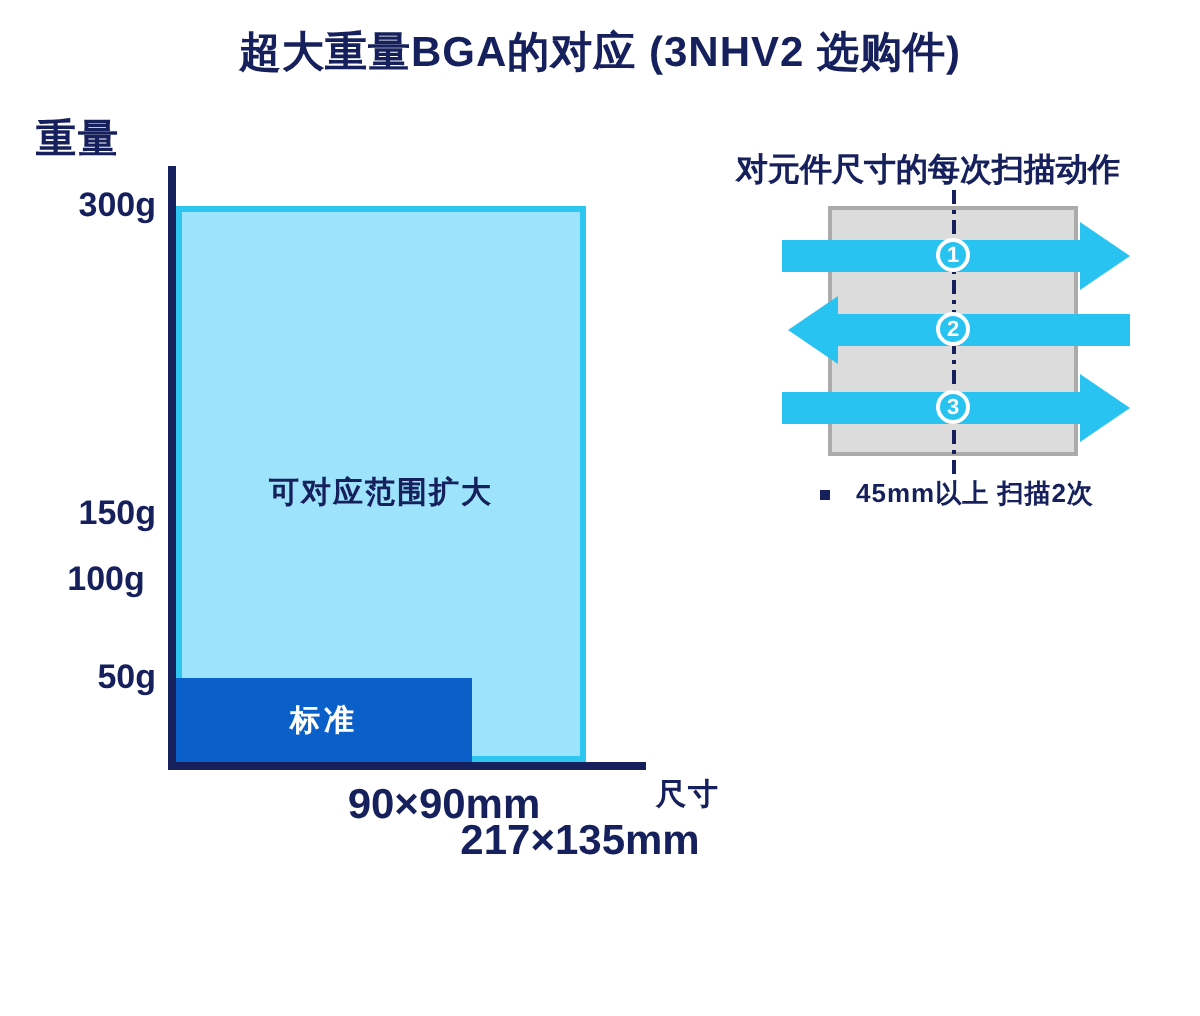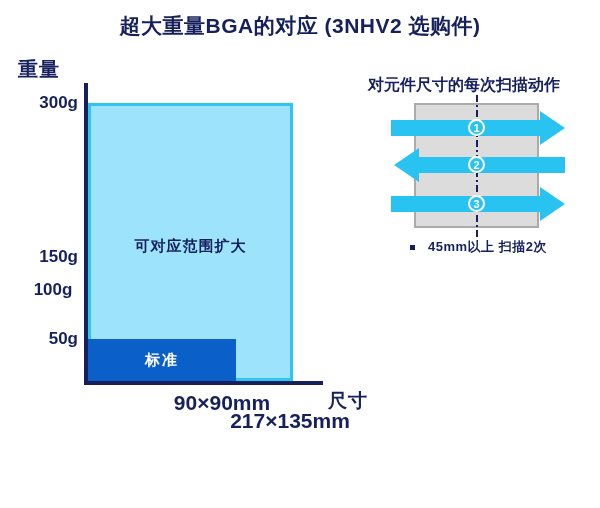--- a/index.html
+++ b/index.html
@@ -28,21 +28,21 @@
     left:88px;top:339px;width:148px;height:42px;background:#0a5fc8;
     display:flex;align-items:center;justify-content:center;
     color:#ffffff;font-size:15px;font-weight:bold;letter-spacing:2px;
   }
   .ytick{left:28px;width:50px;height:18px;line-height:18px;text-align:right;
     font-size:17px;font-weight:bold;}
   .ytick-300{top:94px;} .ytick-150{top:248px;} .ytick-100{top:281px;text-align:center;} .ytick-50{top:330px;}
   .xtick{width:140px;text-align:center;font-size:21px;font-weight:bold;}
   .xtick-90{left:152px;top:391px;}
   .xtick-135{left:220px;top:409px;}
-  .xlabel{left:328px;top:388px;font-size:19px;font-weight:bold;letter-spacing:1px;}
+  .xlabel{left:328px;top:388px;font-size:15px;font-weight:bold;letter-spacing:1px;}
   
   .scan-title{left:358px;top:75px;width:212px;text-align:center;
     font-size:16px;font-weight:bold;}
   .component-box{
     left:414px;top:103px;width:125px;height:125px;box-sizing:border-box;
     background:#dcdcdc;border:2px solid #ababab;z-index:0;
   }
   .centerline{
     left:476px;top:95px;width:2px;height:143px;z-index:1;
     background:repeating-linear-gradient(to bottom,

